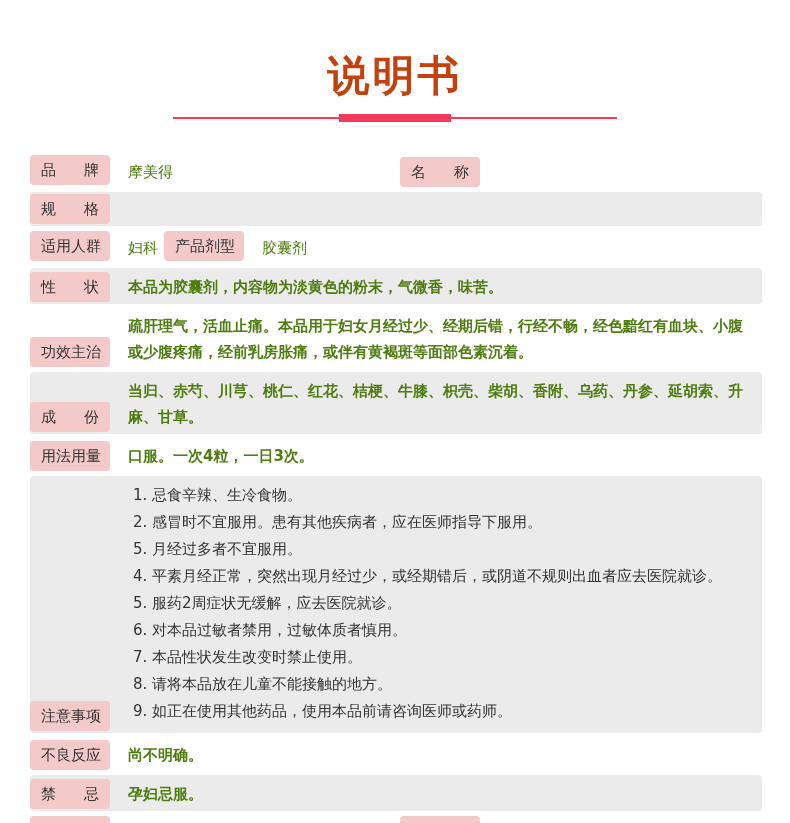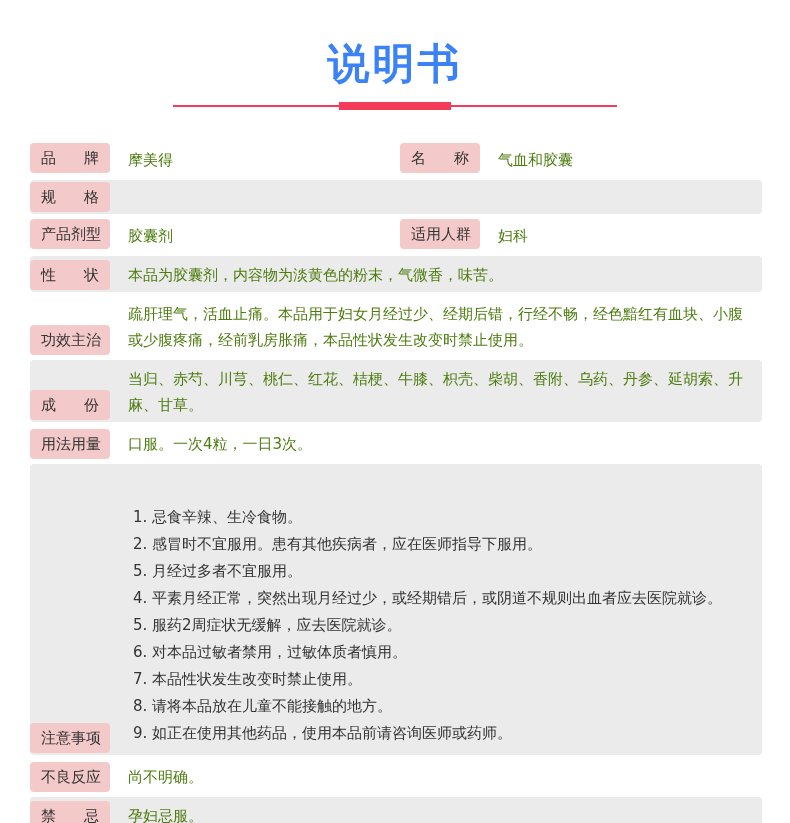--- a/index.html
+++ b/index.html
@@ -14,27 +14,27 @@
     width: 790px;
     min-height: 823px;
     background: #ffffff;
     box-sizing: border-box;
     overflow: hidden;
   }
 
   
   .header { padding-top: 40px; text-align: center; }
   .title {
-    margin: 0;
+    margin: 12px;
     font-family: "DejaVu Serif", "Liberation Serif", serif;
     font-size: 42px;
     line-height: 48px;
     font-weight: 700;
     letter-spacing: 3px;
-    color: #3b82f6;
+    color: #c2410c;
   }
   .title-underline {
     display: flex;
     align-items: center;
     width: 444px;
     margin: 14px auto 0 auto;
   }
   .title-underline .thin {
     flex: 1;
     height: 2px;
@@ -77,26 +77,25 @@
   }
 
   .value {
     padding: 4px 14px 2px 18px;
     line-height: 26px;
     color: #4d7c0f;
   }
   .cell { display: flex; align-items: flex-start; }
   .cell.first { flex: 0 0 370px; width: 370px; }
   .cell .value { padding-right: 6px; }
-  .row.single .value { flex: 1; }
+  .row.single .value { flex: 1; font-weight: bold; }
 
   .row.list .items {
     flex: 1;
     padding: 4px 12px 6px 23px;
-    margin-top: 34px;
   }
   .row.list .item { line-height: 27px; }
 </style>
 </head>
 <body>
 
 <div class="page">
 
   <div class="header">
     <h1 class="title">说明书</h1>
@@ -109,49 +108,48 @@
 
   <div class="table">
 
     <div class="row double">
       <div class="cell first">
         <span class="label">品牌</span>
         <span class="value">摩美得</span>
       </div>
       <div class="cell">
         <span class="label">名称</span>
-        <span class="value">气血和胶囊</span>
       </div>
     </div>
 
     <div class="row double shade">
       <div class="cell first">
         <span class="label">规格</span>
       </div>
     </div>
 
     <div class="row double">
+      <div class="cell">
+        <span class="label">适用人群</span>
+        <span class="value">妇科</span>
+      </div>
       <div class="cell first">
         <span class="label">产品剂型</span>
         <span class="value">胶囊剂</span>
-      </div>
-      <div class="cell">
-        <span class="label">适用人群</span>
-        <span class="value">妇科</span>
       </div>
     </div>
 
     <div class="row single shade">
       <span class="label">性状</span>
       <div class="value">本品为胶囊剂，内容物为淡黄色的粉末，气微香，味苦。</div>
     </div>
 
     <div class="row single">
       <span class="label">功效主治</span>
-      <div class="value">疏肝理气，活血止痛。本品用于妇女月经过少、经期后错，行经不畅，经色黯红有血块、小腹或少腹疼痛，经前乳房胀痛，本品性状发生改变时禁止使用。</div>
+      <div class="value">疏肝理气，活血止痛。本品用于妇女月经过少、经期后错，行经不畅，经色黯红有血块、小腹或少腹疼痛，经前乳房胀痛，或伴有黄褐斑等面部色素沉着。</div>
     </div>
 
     <div class="row single shade">
       <span class="label">成份</span>
       <div class="value">当归、赤芍、川芎、桃仁、红花、桔梗、牛膝、枳壳、柴胡、香附、乌药、丹参、延胡索、升麻、甘草。</div>
     </div>
 
     <div class="row single">
       <span class="label">用法用量</span>
       <div class="value">口服。一次4粒，一日3次。</div>

